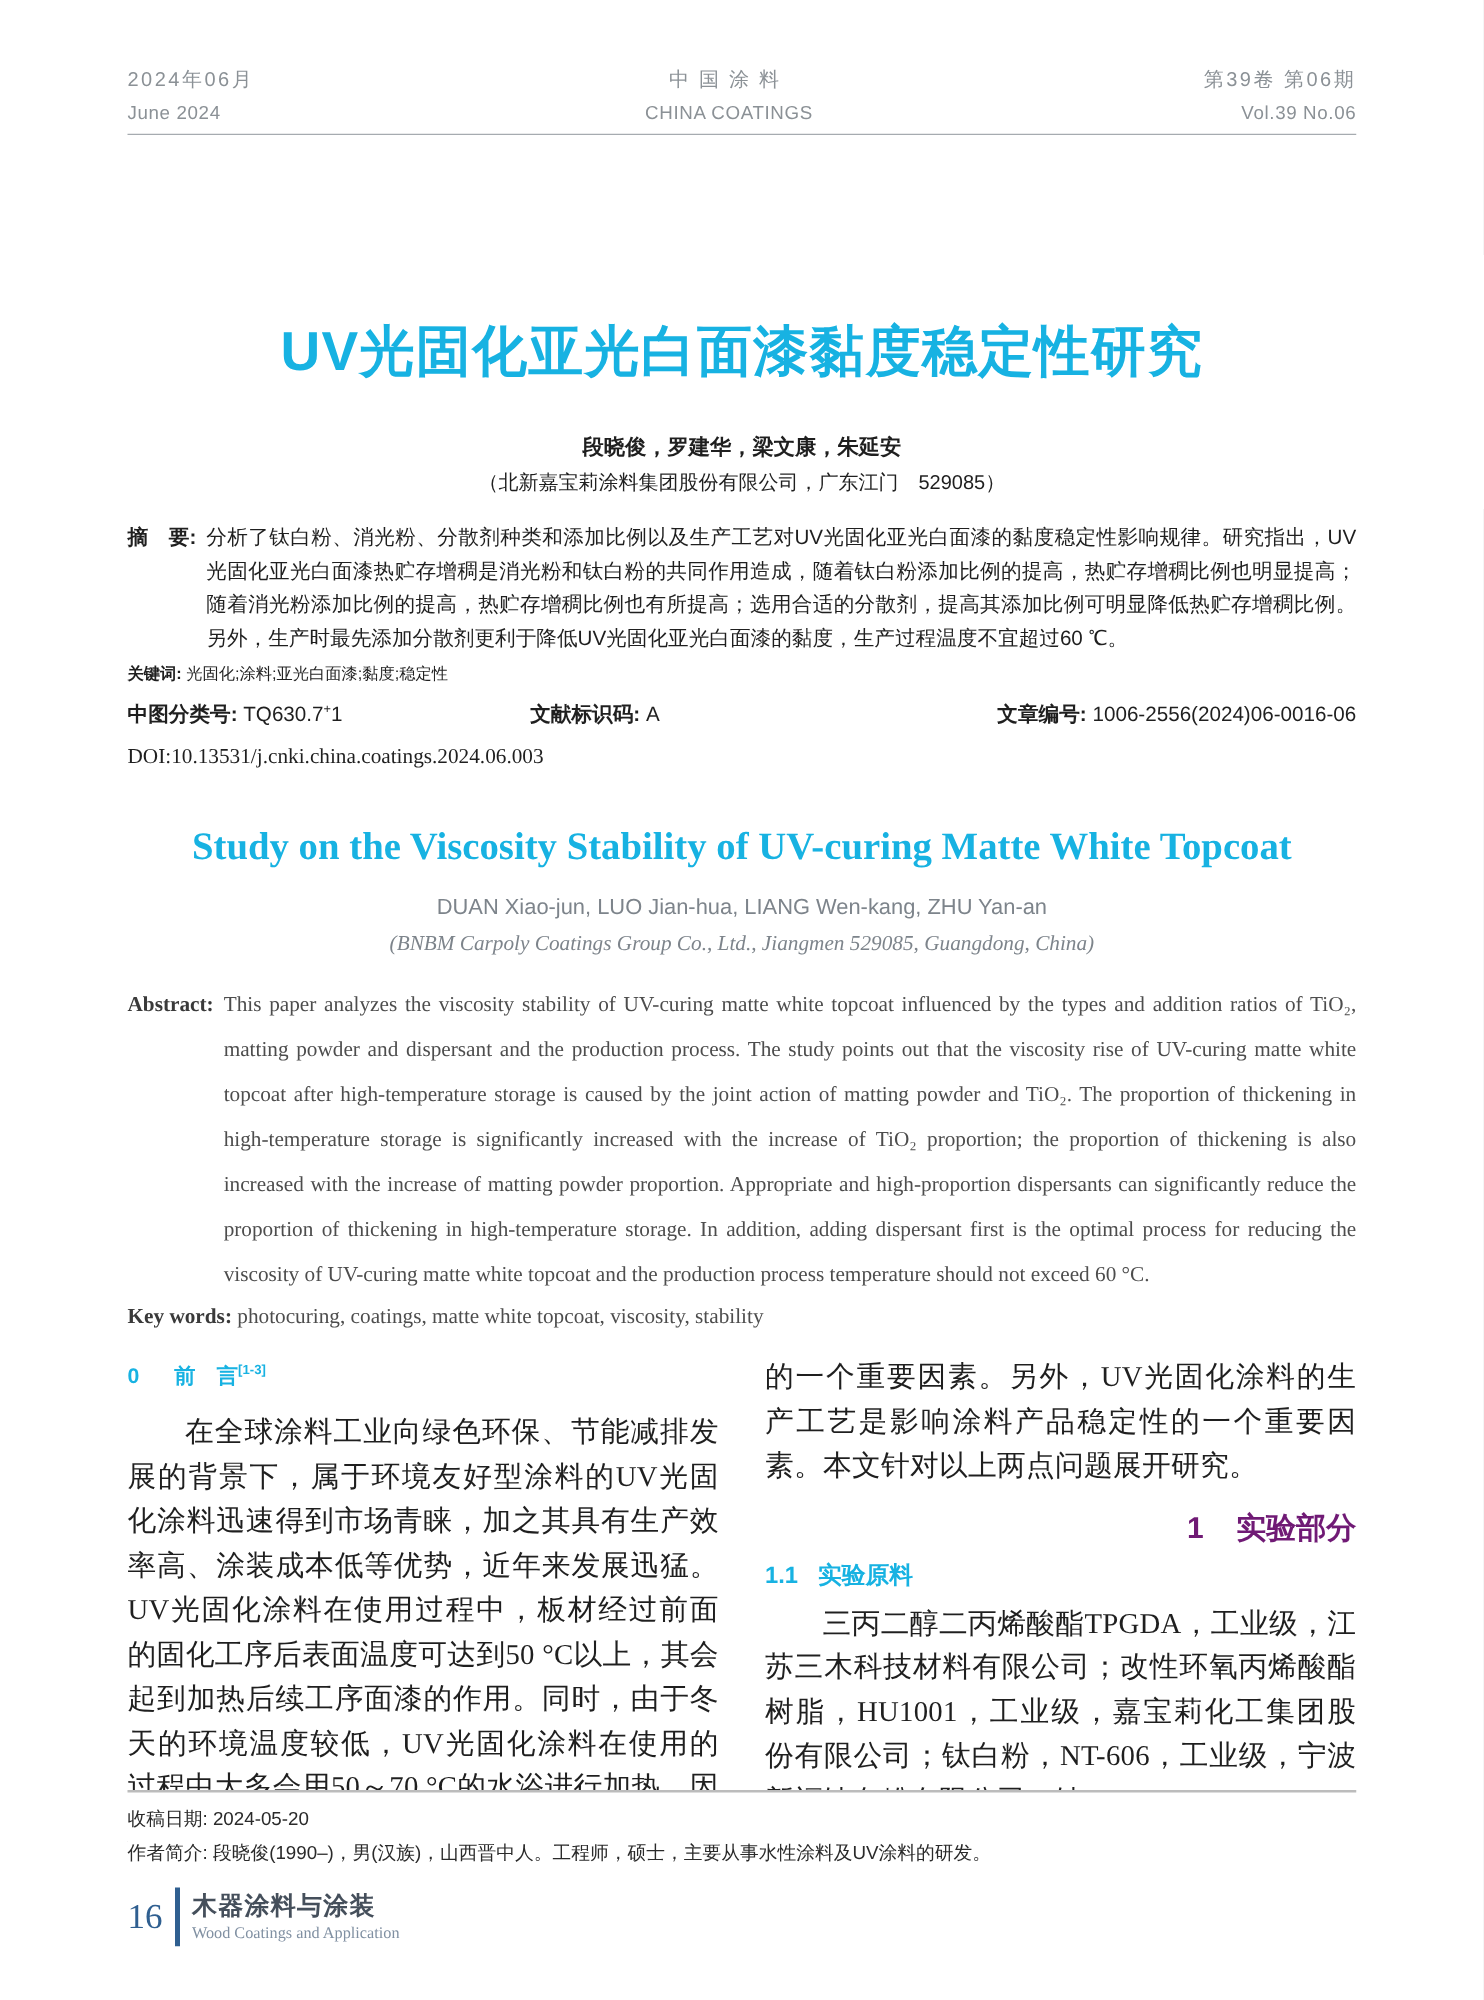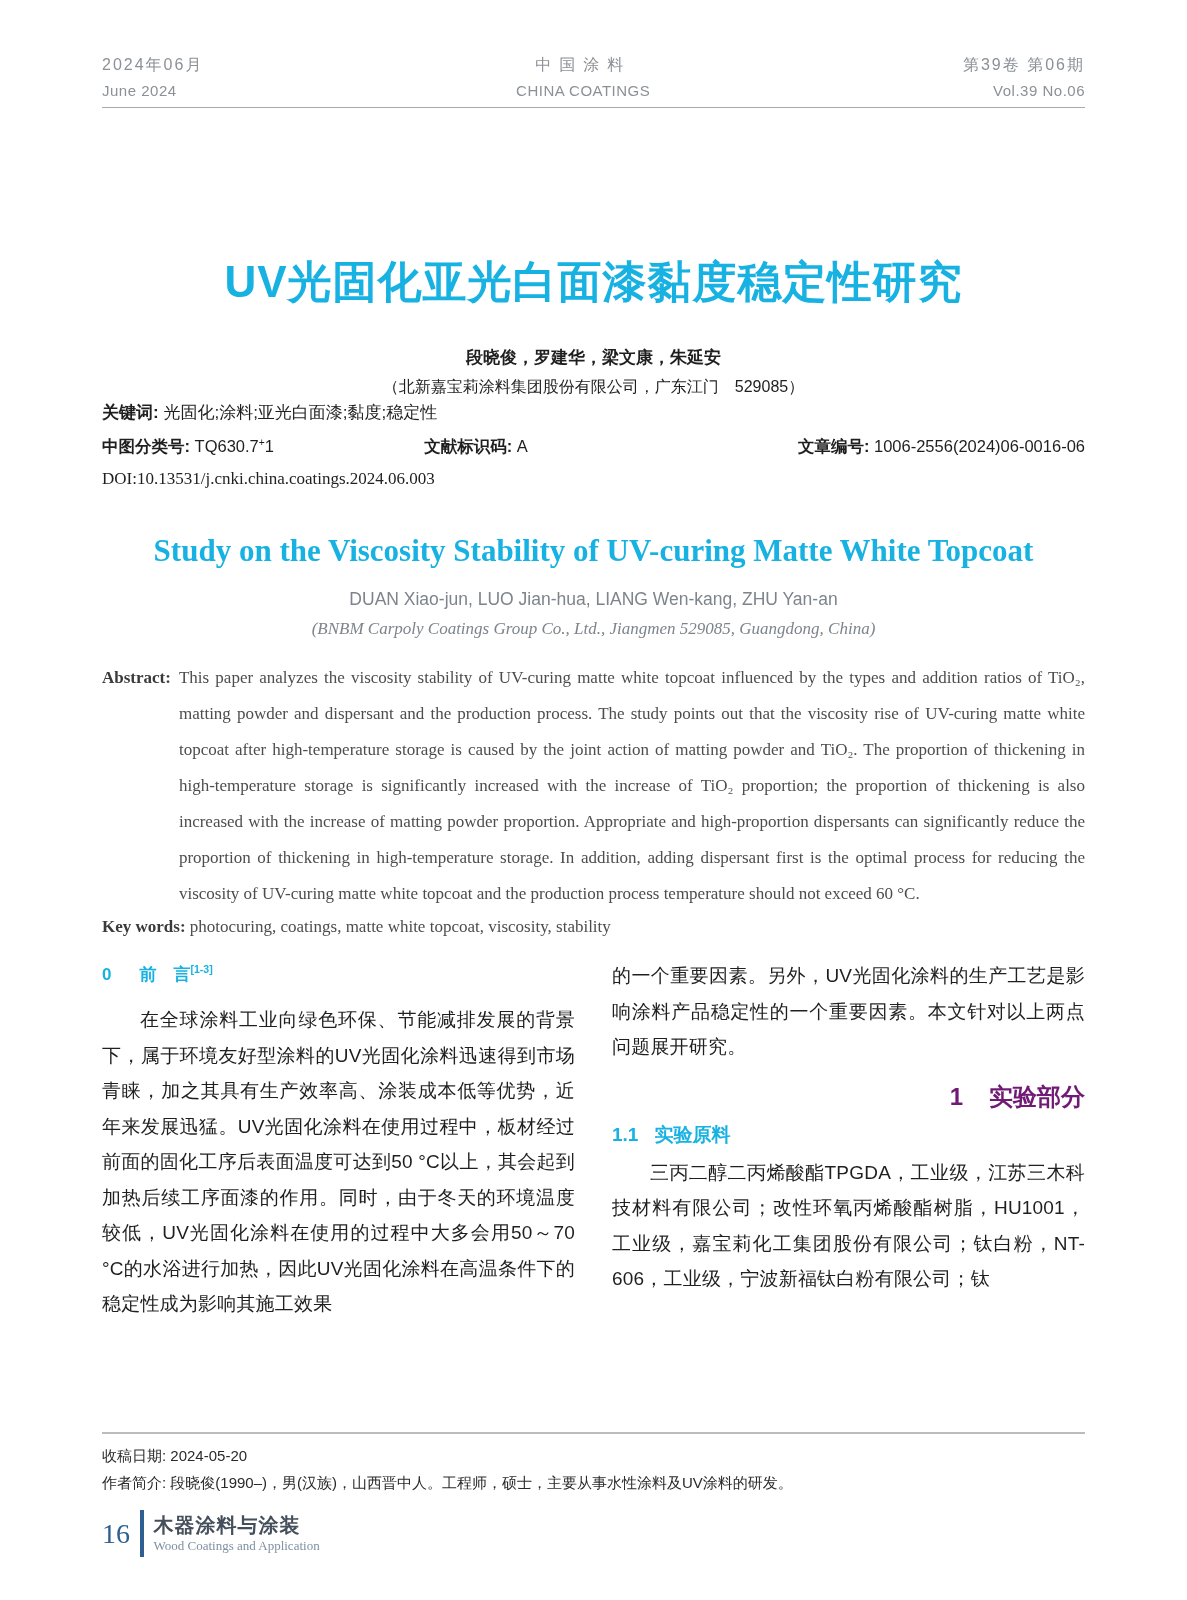--- a/index.html
+++ b/index.html
@@ -21,21 +21,21 @@
   
   .title-zh { margin-top:142px; text-align:center; font-size:44px; font-weight:bold;
               color:#17b2e2; letter-spacing:1px; line-height:64px; }
   .authors-zh { margin-top:32px; text-align:center; font-size:17px; font-weight:bold; line-height:24px; }
   .affil-zh { margin-top:5px; text-align:center; font-size:16px; line-height:24px; }
 
   
   .abs-zh { display:flex; margin-top:18px; font-size:16.5px; line-height:27px; }
   .abs-zh .lbl { font-weight:bold; white-space:nowrap; margin-right:8px; }
   .abs-zh .txt { flex:1; text-align:justify; }
-  .kw-zh { font-size:17px; line-height:27px; }
+  .kw-zh { font-size:13px; line-height:27px; }
   .kw-zh .lbl { font-weight:bold; }
   .meta-row { display:flex; justify-content:space-between; margin-top:7px; font-size:16.5px; line-height:26px;gap:24px; }
   .meta-row .lbl { font-weight:bold; }
   .meta-row .mid { margin-left:-120px; }
   .doi { margin-top:8px; font-family:"Liberation Serif", serif; font-size:17px; line-height:24px; }
 
   sup { font-size:0.62em; vertical-align:super; line-height:0; }
 
   
   .title-en { margin:36px auto 0 auto; max-width:940px; text-align:center;
@@ -55,21 +55,21 @@
 
   
   .columns { display:flex; gap:37px; margin-top:16px; }
   .colm { width:473px; }
   .sec-h0 { color:#17b2e2; font-weight:bold; font-size:17px; line-height:34px; margin-bottom:10px; }
   .sec-h0 .num { margin-right:28px; }
   .sec-h1 { color:#701a75; font-weight:bold; font-size:24px; line-height:32px; margin:16px 0 8px 0;text-align:right; }
   .sec-h1 .num { margin-right:26px; }
   .sec-h2 { color:#17b2e2; font-weight:bold; font-size:19px; line-height:28px; margin:4px 0 6px 0; }
   .sec-h2 .num { margin-right:16px; }
-  .bodyp { font-family:Liberation Sans, sans-serif; font-size:19px; line-height:35.5px;
+  .bodyp { font-family:Liberation Serif, serif; font-size:23px; line-height:35.5px;
            text-align:justify; letter-spacing:0.2px; }
   .ind { text-indent:2em; }
 
   
   .bottom { position:absolute; left:102px; right:102px; top:1432px; background:#ffffff; }
   .fn-rule { border-top:2px solid #bcbcbc; }
   .fn { margin-top:8px; font-size:15px; line-height:27px; color:#2a2a2a; }
   .footer { display:flex; align-items:center; margin-top:14px; }
   .pgnum { font-family:"Liberation Serif", serif; font-size:28px; color:#2f5f90; margin-right:10px; }
   .fbar { width:3.5px; height:47px; background:#2f5f90; margin-right:10px; }
@@ -94,20 +94,24 @@
       <div class="zh">第39卷 第06期</div>
       <div class="en">Vol.39 No.06</div>
     </div>
   </div>
   <div class="hdr-rule"></div>
 
   <div class="title-zh">UV光固化亚光白面漆黏度稳定性研究</div>
   <div class="authors-zh">段晓俊，罗建华，梁文康，朱延安</div>
   <div class="affil-zh">（北新嘉宝莉涂料集团股份有限公司，广东江门　529085）</div>
 
+  <div class="abs-zh">
+    <span class="lbl">摘　要:</span>
+    <span class="txt">分析了钛白粉、消光粉、分散剂种类和添加比例以及生产工艺对UV光固化亚光白面漆的黏度稳定性影响规律。研究指出，UV光固化亚光白面漆热贮存增稠是消光粉和钛白粉的共同作用造成，随着钛白粉添加比例的提高，热贮存增稠比例也明显提高；随着消光粉添加比例的提高，热贮存增稠比例也有所提高；选用合适的分散剂，提高其添加比例可明显降低热贮存增稠比例。另外，生产时最先添加分散剂更利于降低UV光固化亚光白面漆的黏度，生产过程温度不宜超过60 ℃。</span>
+  </div>
 
   <div class="kw-zh">
     <span class="lbl">关键词:</span>
     <span>光固化;涂料;亚光白面漆;黏度;稳定性</span>
   </div>
 
   <div class="meta-row">
     <span>
       <span class="lbl">中图分类号:</span>
       <span><span>TQ630.7</span><sup>+</sup><span>1</span></span>

